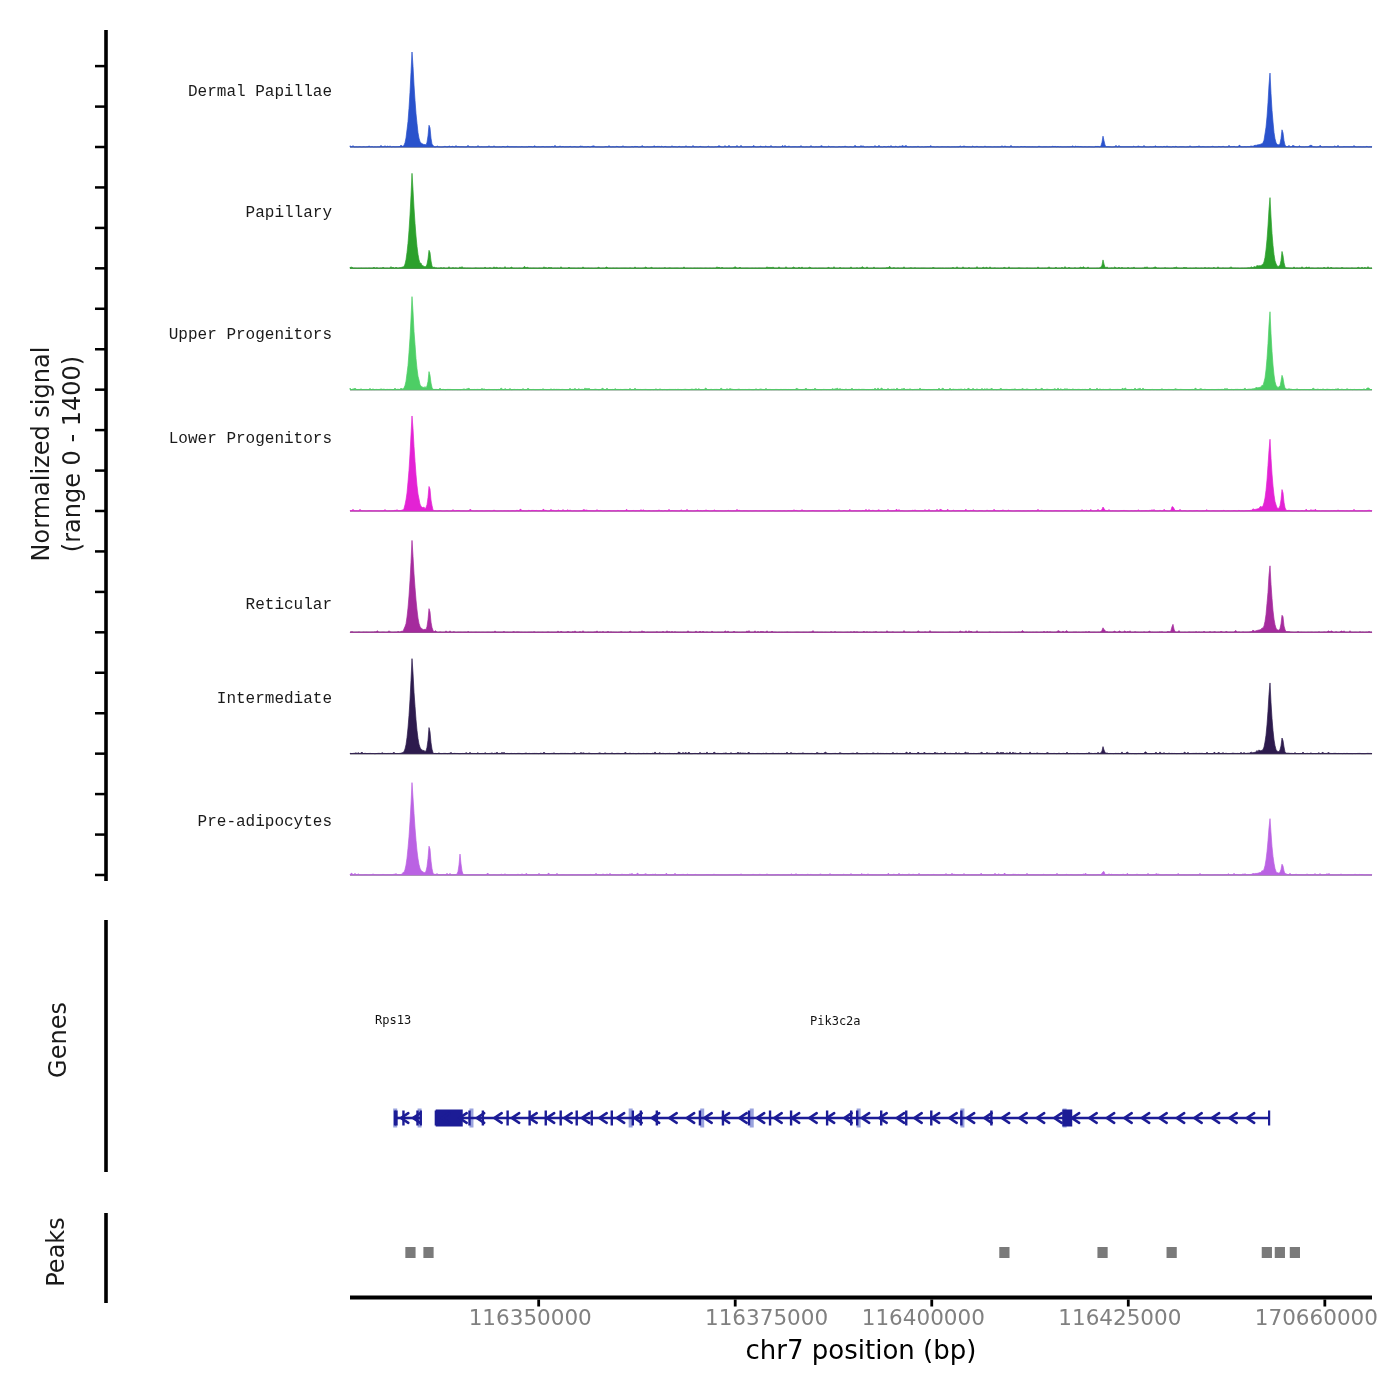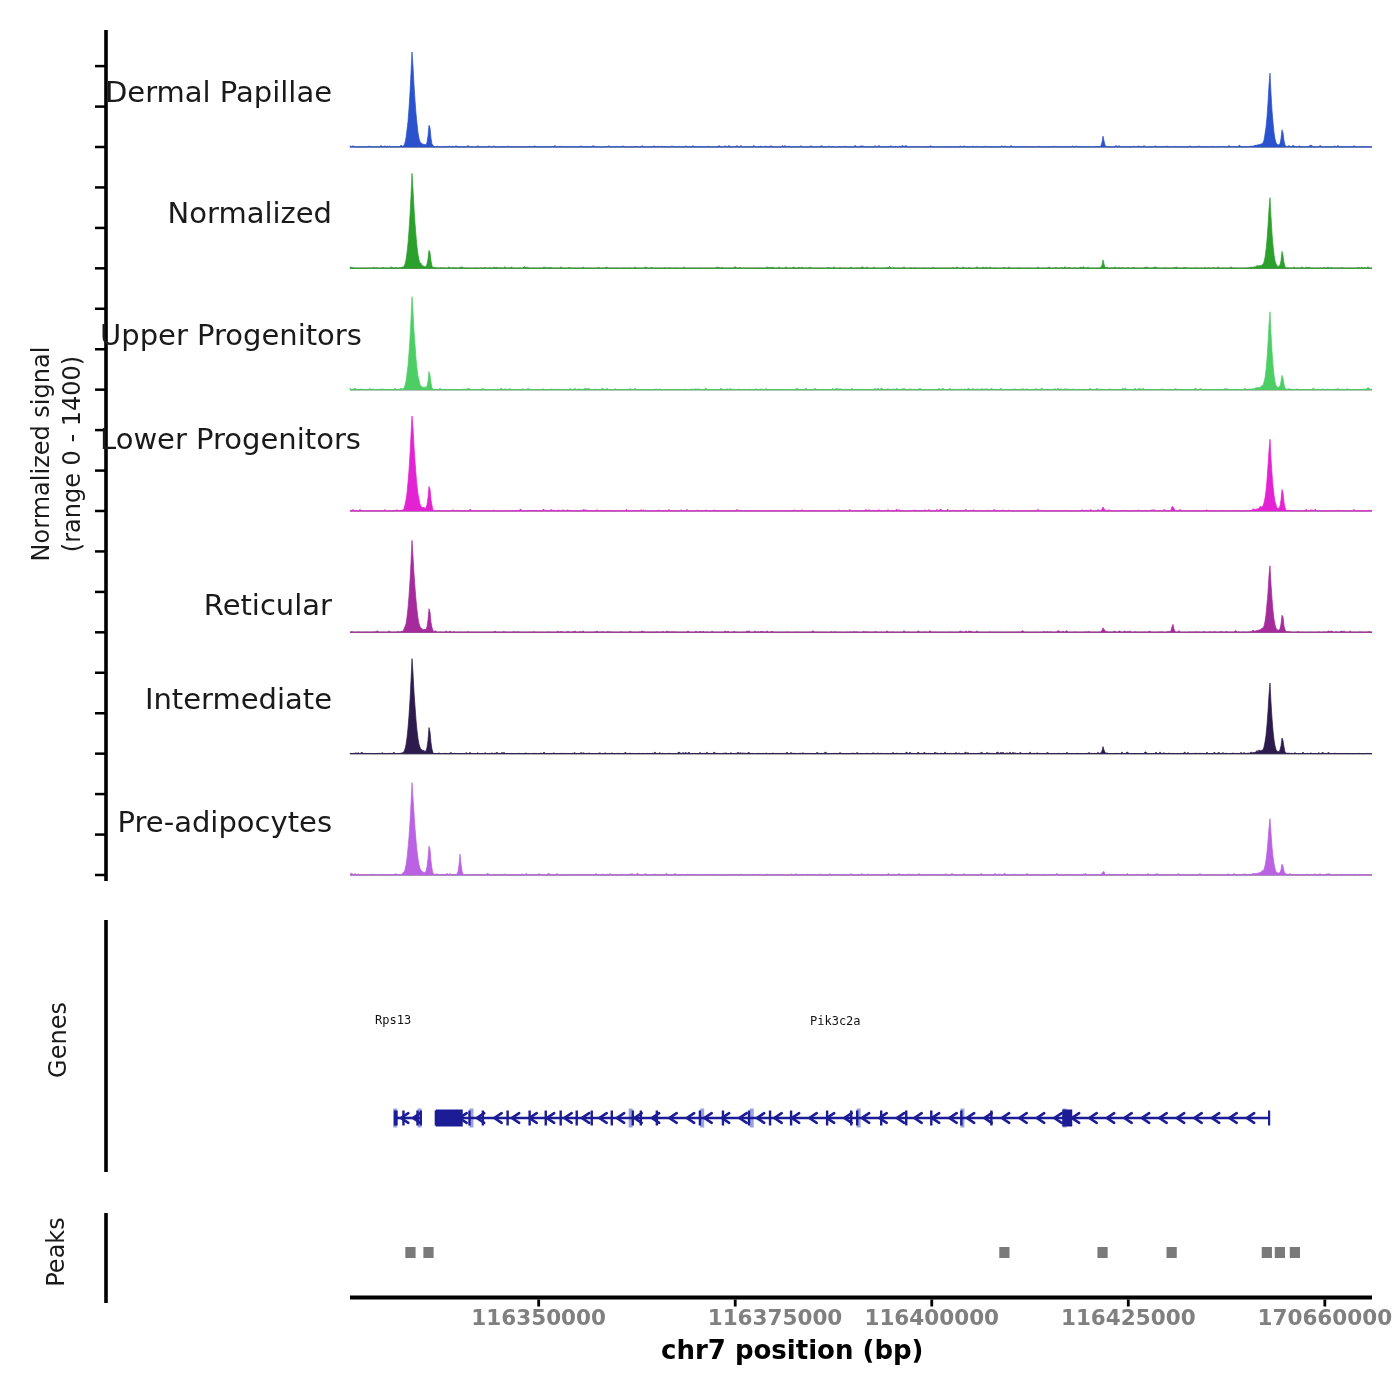--- a/index.html
+++ b/index.html
@@ -1,30 +1,30 @@
 <!DOCTYPE html>
 <html><head>
 <meta charset="utf-8">
 <style>
   html,body{margin:0;padding:0;background:#fff;}
   .figure{position:relative;width:1400px;height:1400px;background:#fff;overflow:hidden;
           font-family:"DejaVu Sans","Liberation Sans",sans-serif;}
   svg.layer{position:absolute;left:0;top:0;}
   .track-label{position:absolute;left:100px;width:232px;text-align:right;
-               font-size:29px;color:#1a1a1a;line-height:26px;white-space:nowrap;}
+               font-size:16px;color:#1a1a1a;line-height:26px;white-space:nowrap;font-family:Liberation Mono, monospace;}
   .vlabel{position:absolute;text-align:center;color:#1a1a1a;
           transform:rotate(-90deg);transform-origin:center;}
   .ylab{width:860px;left:-373px;top:423px;font-size:24px;line-height:31px;}
   .geneslab{width:300px;left:-92px;top:1026px;font-size:24px;}
   .peakslab{width:300px;left:-94px;top:1238px;font-size:24px;}
   .gene-name{position:absolute;font-family:"DejaVu Sans Mono","Liberation Mono",monospace;
              font-size:12px;color:#111;}
-  .x-tick-label{position:absolute;width:140px;text-align:center;font-size:21.5px;color:#808080;top:1305px;font-weight:bold;}
-  .x-title{position:absolute;left:661px;top:1335px;width:400px;text-align:left;
-           font-size:26px;color:#000;font-weight:bold;}
+  .x-tick-label{position:absolute;width:140px;font-size:21.5px;color:#808080;top:1305px;}
+  .x-title{position:absolute;left:661px;top:1335px;width:400px;text-align:center;
+           font-size:26px;color:#000;}
 </style>
 </head>
 <body>
 
 <div class="figure">
 
   <svg class="layer" id="plot-svg" width="1400" height="1400">
       <g>
         <rect x="104.2" y="30" width="3.6" height="851" fill="#000000"></rect>
         <rect x="95" y="64.85" width="11" height="2.5" fill="#000000"></rect>
@@ -198,21 +198,21 @@
         <rect x="1323.4307692307693" y="1299.5" width="2.8" height="7" fill="#000000"></rect>
       </g>
     </svg>
 
   <div class="vlabel ylab">
     <div>Normalized signal</div>
     <div>(range 0 - 1400)</div>
   </div>
 
   <div class="track-label" style="top:79px">Dermal Papillae</div>
-  <div class="track-label" style="top:200px">Normalized</div>
+  <div class="track-label" style="top:200px">Papillary</div>
   <div class="track-label" style="top:322px">Upper Progenitors</div>
   <div class="track-label" style="top:426px">Lower Progenitors</div>
   <div class="track-label" style="top:592px">Reticular</div>
   <div class="track-label" style="top:686px">Intermediate</div>
   <div class="track-label" style="top:809px">Pre-adipocytes</div>
 
   <div class="vlabel geneslab">Genes</div>
   <div class="vlabel peakslab">Peaks</div>
 
   <div class="gene-name" style="left:375px;top:1013px">Rps13</div>

